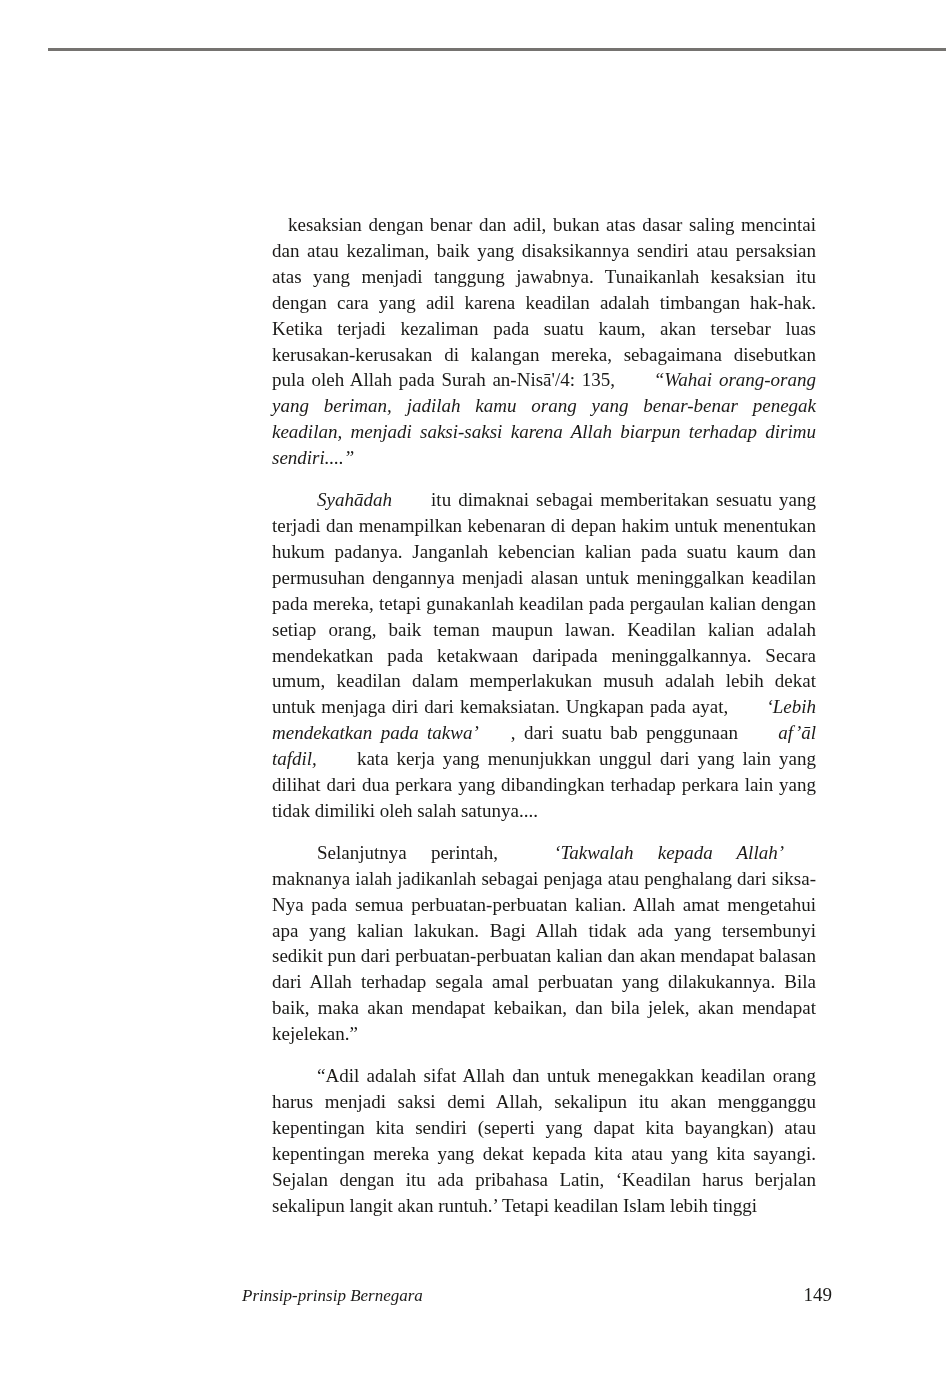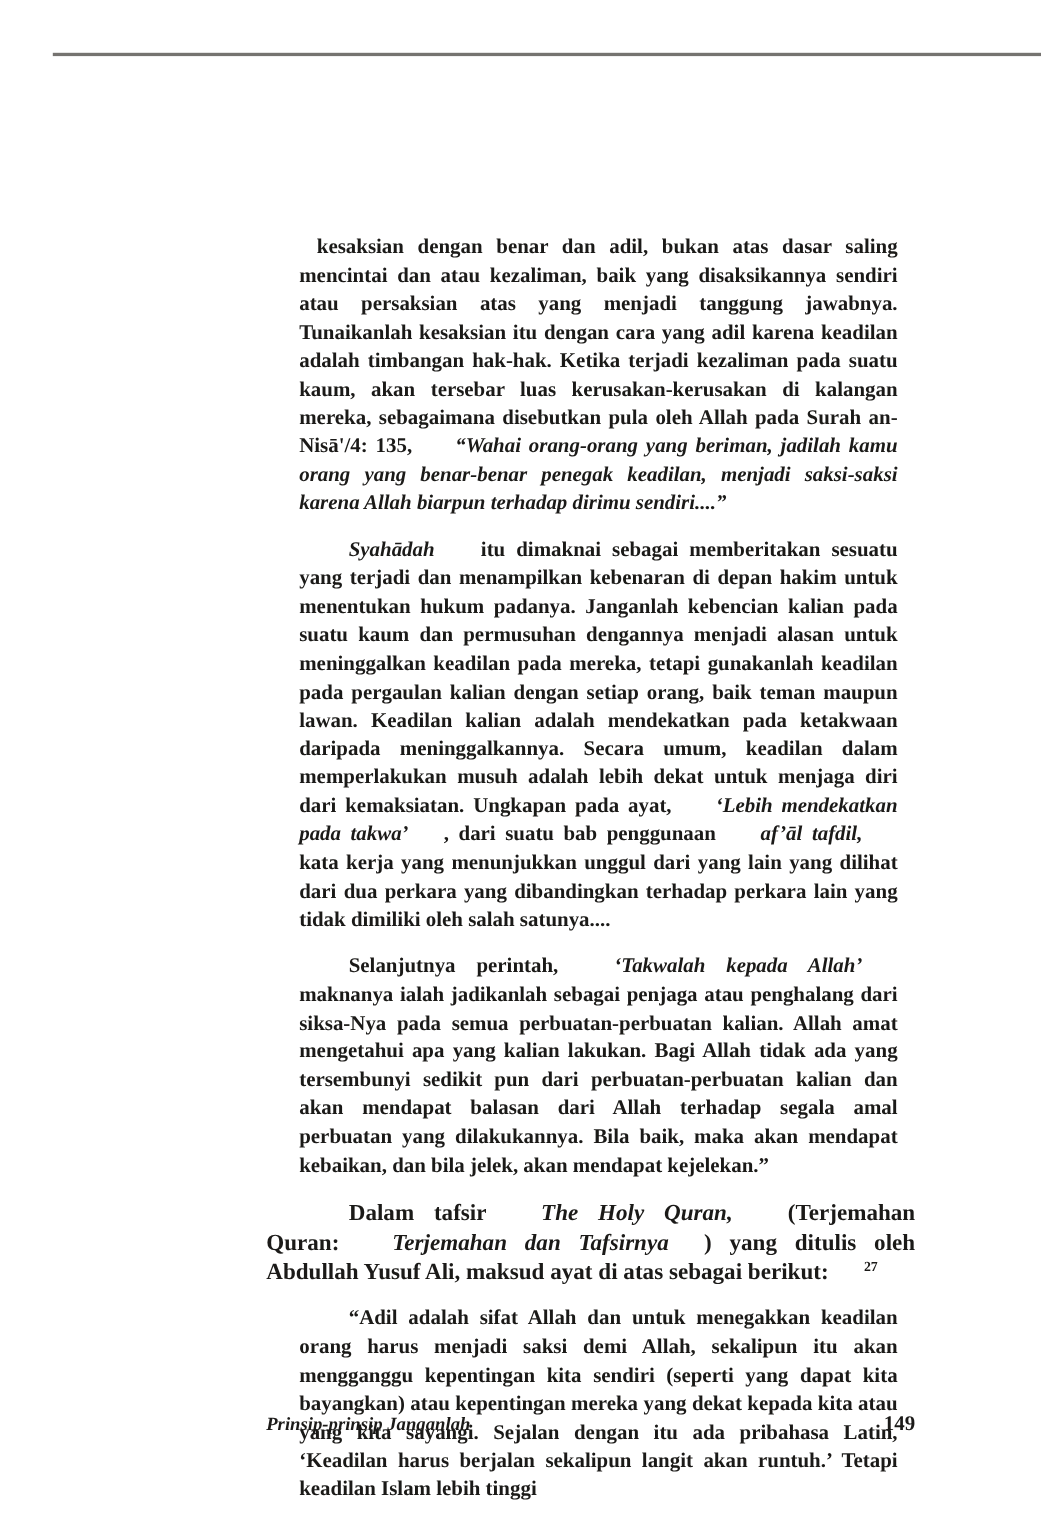--- a/index.html
+++ b/index.html
@@ -1,15 +1,15 @@
 <!DOCTYPE html>
 <html><head>
 <meta charset="utf-8">
 <style>
-  * { margin: 16px; padding: 0; box-sizing: border-box; font-weight: bold; }
+  * { margin: 16px; padding: 0; box-sizing: border-box; }
   html, body { width: 946px; height: 1388px; }
   body {
     position: relative;
     background: #ffffff;
     color: #1b1a18;
     font-family: "Liberation Serif", "DejaVu Serif", serif;
     overflow: hidden;
   }
   .scan-edge {
     position: absolute; left: 0; width: 946px;
@@ -69,28 +69,27 @@
   <div class="scan-edge top"></div>
 
   <main class="text-block">
 
     <section class="quote">
       <p class="noindent"><span>kesaksian dengan benar dan adil, bukan atas dasar saling mencintai dan atau kezaliman, baik yang disaksikannya sendiri atau persaksian atas yang menjadi tanggung jawabnya. Tunaikanlah kesaksian itu dengan cara yang adil karena keadilan adalah timbangan hak-hak. Ketika terjadi kezaliman pada suatu kaum, akan tersebar luas kerusakan-kerusakan di kalangan mereka, sebagaimana disebutkan pula oleh Allah pada Surah an-Nisā'/4: 135, </span><span class="italic">“Wahai orang-orang yang beriman, jadilah kamu orang yang benar-benar penegak keadilan, menjadi saksi-saksi karena Allah biarpun terhadap dirimu sendiri....”</span></p>
       <p><span class="italic">Syahādah</span><span> itu dimaknai sebagai memberitakan sesuatu yang terjadi dan menampilkan kebenaran di depan hakim untuk menentukan hukum padanya. Janganlah kebencian kalian pada suatu kaum dan permusuhan dengannya menjadi alasan untuk meninggalkan keadilan pada mereka, tetapi gunakanlah keadilan pada pergaulan kalian dengan setiap orang, baik teman maupun lawan. Keadilan kalian adalah mendekatkan pada ketakwaan daripada meninggalkannya. Secara umum, keadilan dalam memperlakukan musuh adalah lebih dekat untuk menjaga diri dari kemaksiatan. Ungkapan pada ayat, </span><span class="italic">‘Lebih mendekatkan pada takwa’</span><span>, dari suatu bab penggunaan </span><span class="italic">af’āl tafdil,</span><span> kata kerja yang menunjukkan unggul dari yang lain yang dilihat dari dua perkara yang dibandingkan terhadap perkara lain yang tidak dimiliki oleh salah satunya....</span></p>
       <p><span>Selanjutnya perintah, </span><span class="italic">‘Takwalah kepada Allah’</span><span> maknanya ialah jadikanlah sebagai penjaga atau penghalang dari siksa-Nya pada semua perbuatan-perbuatan kalian. Allah amat mengetahui apa yang kalian lakukan. Bagi Allah tidak ada yang tersembunyi sedikit pun dari perbuatan-perbuatan kalian dan akan mendapat balasan dari Allah terhadap segala amal perbuatan yang dilakukannya. Bila baik, maka akan mendapat kebaikan, dan bila jelek, akan mendapat kejelekan.”</span></p>
     </section>
 
-    <p class="body-para"><span>Dalam tafsir </span><span class="italic">The Holy Quran,</span><span> (Terjemahan Quran: </span><span class="italic">Terjemahan dan Tafsirnya</span><span>) yang ditulis oleh Abdullah Yusuf Ali, maksud ayat di atas sebagai berikut:</span><sup>27</sup></p>
 
     <section class="quote quote2">
       <p><span>“Adil adalah sifat Allah dan untuk menegakkan keadilan orang harus menjadi saksi demi Allah, sekalipun itu akan mengganggu kepentingan kita sendiri (seperti yang dapat kita bayangkan) atau kepentingan mereka yang dekat kepada kita atau yang kita sayangi. Sejalan dengan itu ada pribahasa Latin, ‘Keadilan harus berjalan sekalipun langit akan runtuh.’ Tetapi keadilan Islam lebih tinggi</span></p>
     </section>
 
   </main>
 
   <footer class="footer">
-    <span class="footer-title">Prinsip-prinsip Janganlah</span>
+    <span class="footer-title">Prinsip-prinsip Bernegara</span>
     <span class="page-number">149</span>
   </footer>
 
   <div class="scan-edge bottom"></div>
 
 </div>
 
 </body></html>

